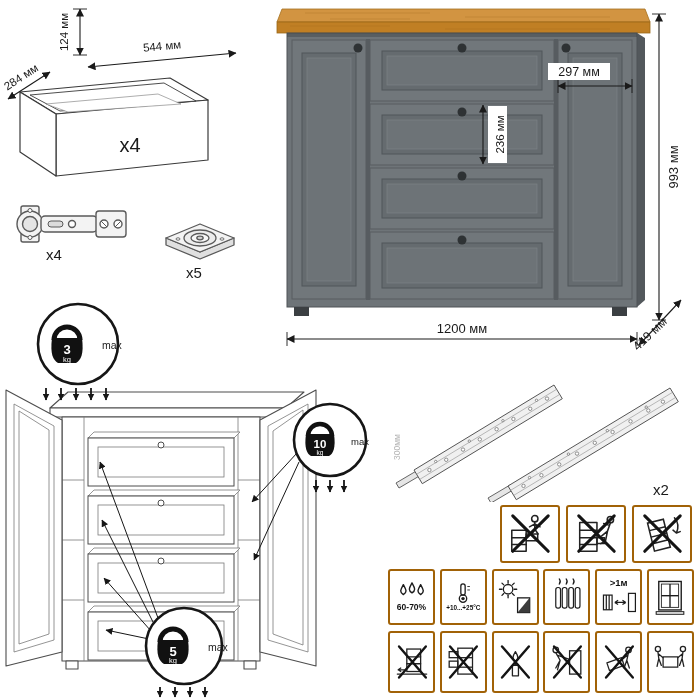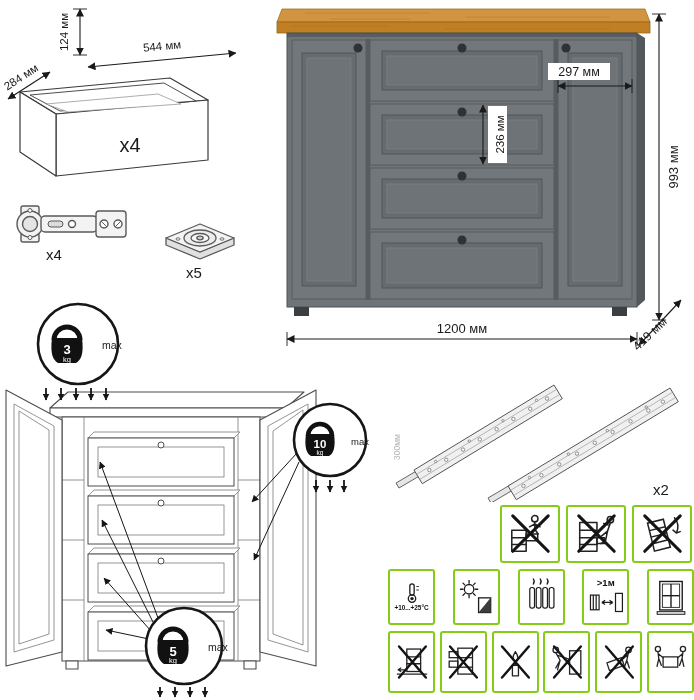--- a/index.html
+++ b/index.html
@@ -2,21 +2,21 @@
 <html><head>
 <meta charset="utf-8">
 <style>
   *{margin:0;padding:0;box-sizing:border-box}
   html,body{background:#fff}
   body{font-family:"Liberation Sans",sans-serif}
   .canvas{position:relative;width:694px;height:700px;background:#ffffff;overflow:hidden}
   .abs{position:absolute}
   svg text{font-family:"Liberation Sans",sans-serif;fill:#1a1a1a}
   .prow{position:absolute;display:flex;justify-content:space-between}
-  .cell{border:2px solid #84cc16;border-radius:3px;background:#fff;display:flex;flex-direction:column;
+  .cell{border:2px solid #a16207;border-radius:3px;background:#fff;display:flex;flex-direction:column;
         align-items:center;justify-content:center;gap:1px;box-sizing:border-box}
   .c60{width:60px;height:58px}
   .c47{width:47px;height:56px}
   .c47b{width:47px;height:62px}
   .pictext{font-size:8.5px;font-weight:700;color:#111;line-height:1.05;text-align:center}
   .pictext.temp{font-size:6.4px}
   .pictext.dist{font-size:9.5px}
 </style>
 </head>
 <body>
@@ -377,20 +377,26 @@
               <line x1="15" y1="32" x2="32" y2="32"></line>
           </g>
           <path d="M39,7 q6,7 2,16 M41,23 l-3.5,-3 M41,23 l4,-1.5" stroke="#222222" stroke-width="1.6" fill="none" stroke-linecap="round"></path>
           <path d="M8,5 L45,42 M45,5 L8,42" stroke="#141414" stroke-width="3.2" stroke-linecap="round" fill="none"></path>
         </svg>
       </div>
     </div>
 
     <div class="prow" style="left:0;top:64px;width:306px">
       <div class="cell c47">
+        <svg width="38" height="20" viewBox="0 0 44 23">
+          <path d="M12,3 C9,8.5 7,11.5 12,14.5 C17,11.5 15,8.5 12,3 Z M22,1 C19,6.5 17,9.5 22,12.5 C27,9.5 25,6.5 22,1 Z M32,3 C29,8.5 27,11.5 32,14.5 C37,11.5 35,8.5 32,3 Z" fill="none" stroke="#1c1c1c" stroke-width="1.6" stroke-linejoin="round"></path>
+        </svg>
+        <span class="pictext">60-70%</span>
+      </div>
+      <div class="cell c47">
         <svg width="38" height="22" viewBox="0 0 44 25">
           <g stroke="#1c1c1c" fill="none" stroke-width="1.5">
             <rect x="19.5" y="2" width="5" height="13" rx="2.5"></rect>
             <circle cx="22" cy="19" r="4.3"></circle>
             <circle cx="22" cy="19" r="2" fill="#1c1c1c" stroke="none"></circle>
             <line x1="27" y1="5" x2="30" y2="5" stroke-width="1"></line>
             <line x1="27" y1="9" x2="30" y2="9" stroke-width="1"></line>
           </g>
         </svg>
         <span class="pictext temp">+10...+25°С</span>

